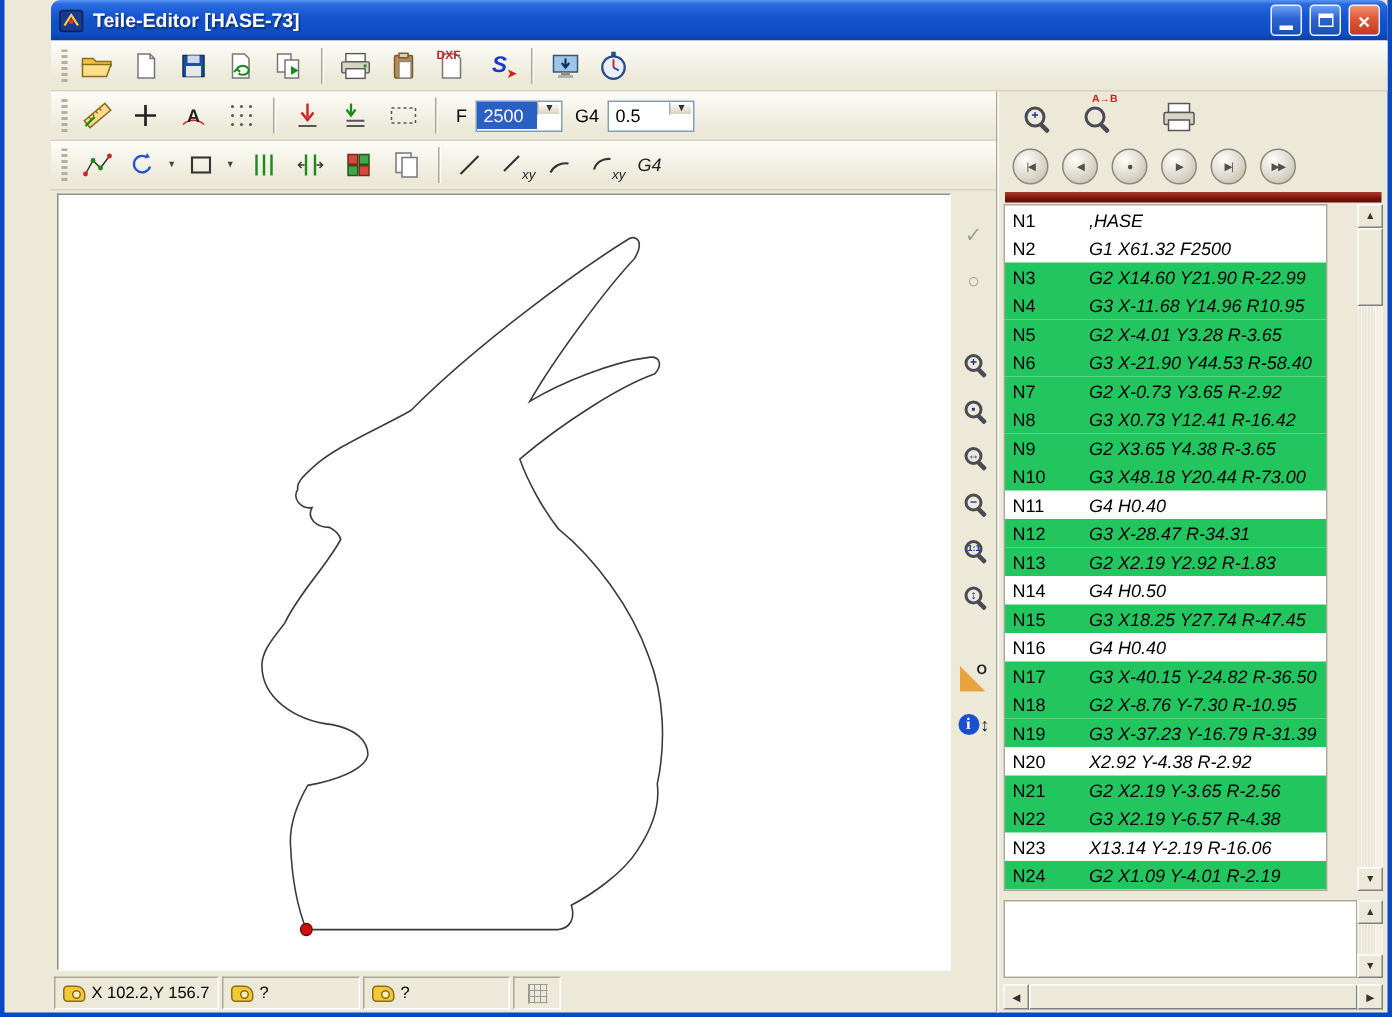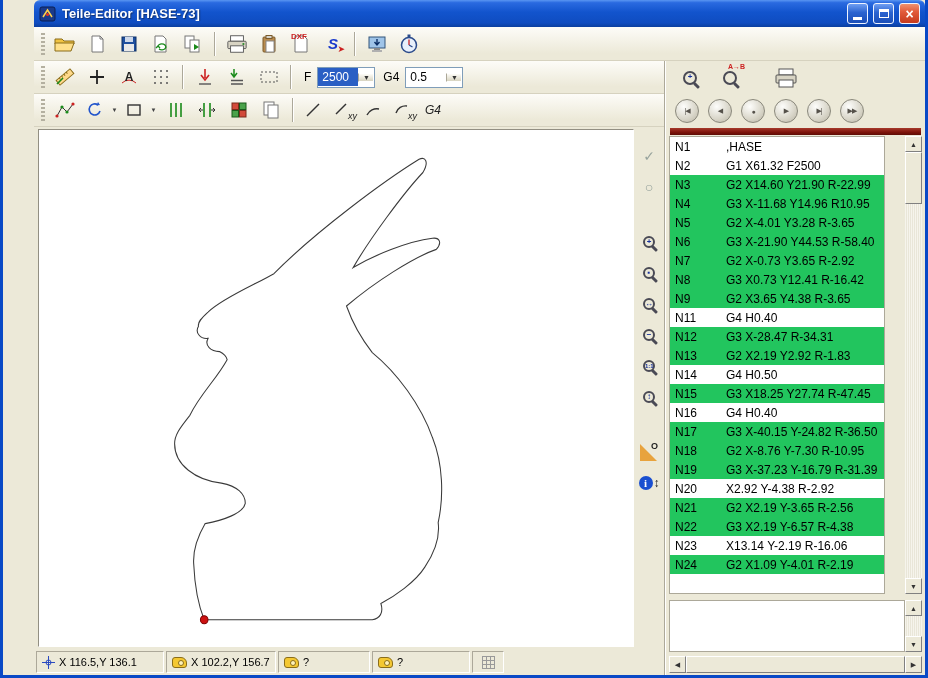--- a/index.html
+++ b/index.html
@@ -36,21 +36,21 @@
   .dxf-lbl { top: 1px; left: 4px; font-size: 8px; color: #c22; }
   .s-lbl { font-size: 15px; color: #1a3acc; font-style: italic; }
   .s-arrow { position: absolute; right: 2px; bottom: 3px; color: #c22; font-size: 9px; }
   .a-lbl { font-size: 12px; color: #222; }
   .xy-lbl { position: absolute; right: 0; bottom: 2px; font-size: 9px; font-style: italic; color: #222; }
   .g4-lbl { font-size: 12px; font-style: italic; color: #222; }
   .caret-btn { width: 9px; height: 28px; display: flex; align-items: center; justify-content: center;
                font-size: 6px; color: #444; }
 
   .combo-label { font-size: 12px; margin: 0 4px 0 6px; }
-  .combo { display: flex; height: 21px; border: 1px solid #7f9db9; background: #fff; align-items: center; }
+  .combo { display: flex; height: 21px; border: 1px solid #7f9db9; background: #fff; align-items: flex-start; }
   .combo-val { padding: 2px 4px; font-size: 12px; min-width: 40px; }
   .combo-val.sel { background: #2a5fc4; color: #fff; }
   .combo-btn { width: 16px; background: linear-gradient(180deg,#fdfcf8,#d8d4c0); border: 1px solid #fff;
                border-left-color: #aca899; display: flex; align-items: center; justify-content: center; }
   .caret { font-size: 7px; color: #333; }
 
   
   .content { flex: 1; display: flex; min-height: 0; }
   .left-col { flex: 1; display: flex; flex-direction: column; min-width: 0; border-right: 1px solid #aca899; }
   .canvas-wrap { flex: 1; display: flex; min-height: 0; padding: 2px 0 2px 4px; }
@@ -102,21 +102,21 @@
   .navbtn { width: 24px; height: 24px; border-radius: 50%; border: 1px solid #8a887c; color: #55514a;
             background: radial-gradient(circle at 35% 30%, #fdfdfb, #d8d5c8 60%, #b8b4a4);
             display: flex; align-items: center; justify-content: center; font-size: 7px; letter-spacing: -1px; }
   .rp-redbar { height: 7px; flex: 0 0 7px; margin: 1px 1px;
                background: linear-gradient(180deg,#a63a2c,#7e130a 60%,#5e0d06); }
   .rp-table-wrap { height: 458px; flex: 0 0 458px; display: flex; gap: 20px; }
   .gcode-table { flex: 1; background: #fff; border: 1px solid #aca899; overflow: hidden; }
   .grow { display: flex; height: 19px; align-items: center; font-size: 12px; color: #000; }
   .grow.hl { background: #22c55e; }
   .gnum { width: 56px; flex: 0 0 56px; padding-left: 5px; }
-  .gtxt { flex: 1; white-space: nowrap; }
+  .gtxt { flex: 1; white-space: nowrap; font-style: italic; }
 
   .vscroll { width: 17px; flex: 0 0 17px; display: flex; flex-direction: column;
              background: repeating-linear-gradient(90deg,#f6f4ec 0 1px,#e9e6d8 1px 2px); }
   .sc-btn { height: 16px; flex: 0 0 16px; background: #ece9d8; border: 1px solid;
             border-color: #fff #808080 #808080 #fff; font-size: 7px; color: #333;
             display: flex; align-items: center; justify-content: center; }
   .sc-thumb { height: 52px; background: #ece9d8; border: 1px solid; border-color: #fff #808080 #808080 #fff; }
   .sc-track { flex: 1; }
 
   .rp-output { height: 52px; flex: 0 0 52px; margin-top: 6px; display: flex; }
@@ -439,27 +439,20 @@
               </span>
             </div>
             <div class="sbtn">
               <span class="info-c">i</span>
               <span class="updown">↕</span>
             </div>
           </div>
       </div>
 
       <div class="statusbar">
-        <div class="sseg" style="width:128px">
-          <svg width="13" height="13" viewBox="0 0 13 13">
-            <path d="M6.5 0 v13 M0 6.5 h13" stroke="#2a4ac0"></path>
-              <circle cx="6.5" cy="6.5" r="2.5" fill="none" stroke="#2a4ac0"></circle>
-          </svg>
-          <span>X 116.5,Y 136.1</span>
-        </div>
         <div class="sseg" style="width:110px">
           <span class="machine-ico"></span>
           <span>X 102.2,Y 156.7</span>
         </div>
         <div class="sseg" style="width:92px">
           <span class="machine-ico"></span>
           <span>?</span>
         </div>
         <div class="sseg" style="width:98px">
           <span class="machine-ico"></span>
@@ -545,20 +538,24 @@
               <span class="gnum">N7</span>
               <span class="gtxt">G2 X-0.73 Y3.65 R-2.92</span>
             </div>
             <div class="grow hl">
               <span class="gnum">N8</span>
               <span class="gtxt">G3 X0.73 Y12.41 R-16.42</span>
             </div>
             <div class="grow hl">
               <span class="gnum">N9</span>
               <span class="gtxt">G2 X3.65 Y4.38 R-3.65</span>
+            </div>
+            <div class="grow hl">
+              <span class="gnum">N10</span>
+              <span class="gtxt">G3 X48.18 Y20.44 R-73.00</span>
             </div>
             <div class="grow">
               <span class="gnum">N11</span>
               <span class="gtxt">G4 H0.40</span>
             </div>
             <div class="grow hl">
               <span class="gnum">N12</span>
               <span class="gtxt">G3 X-28.47 R-34.31</span>
             </div>
             <div class="grow hl">

